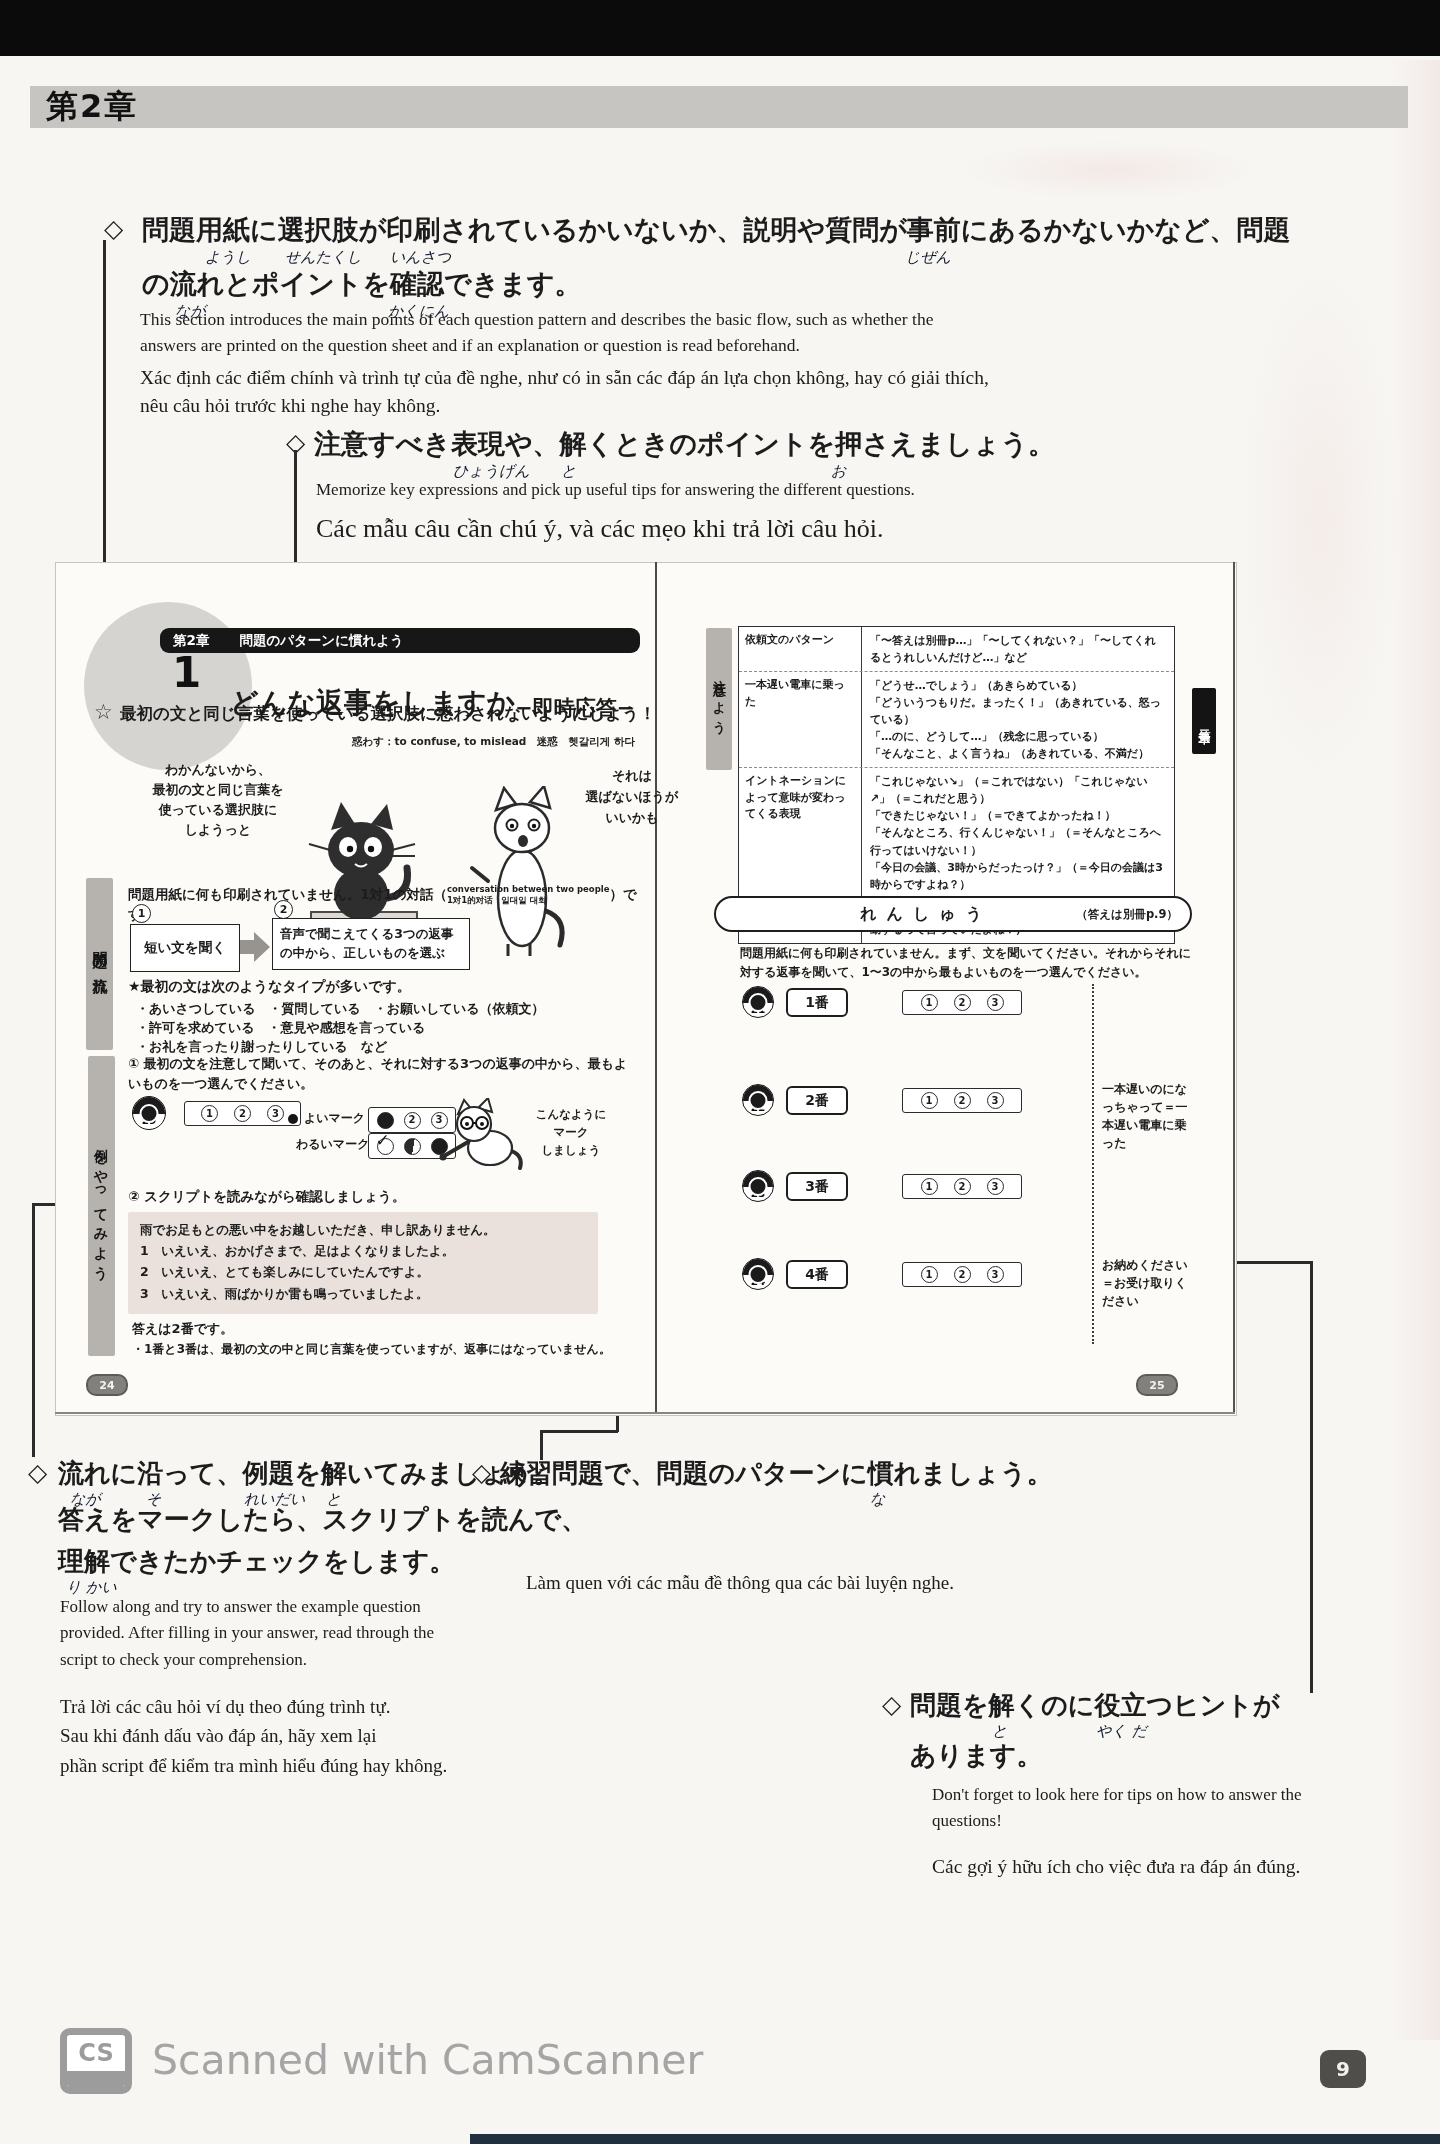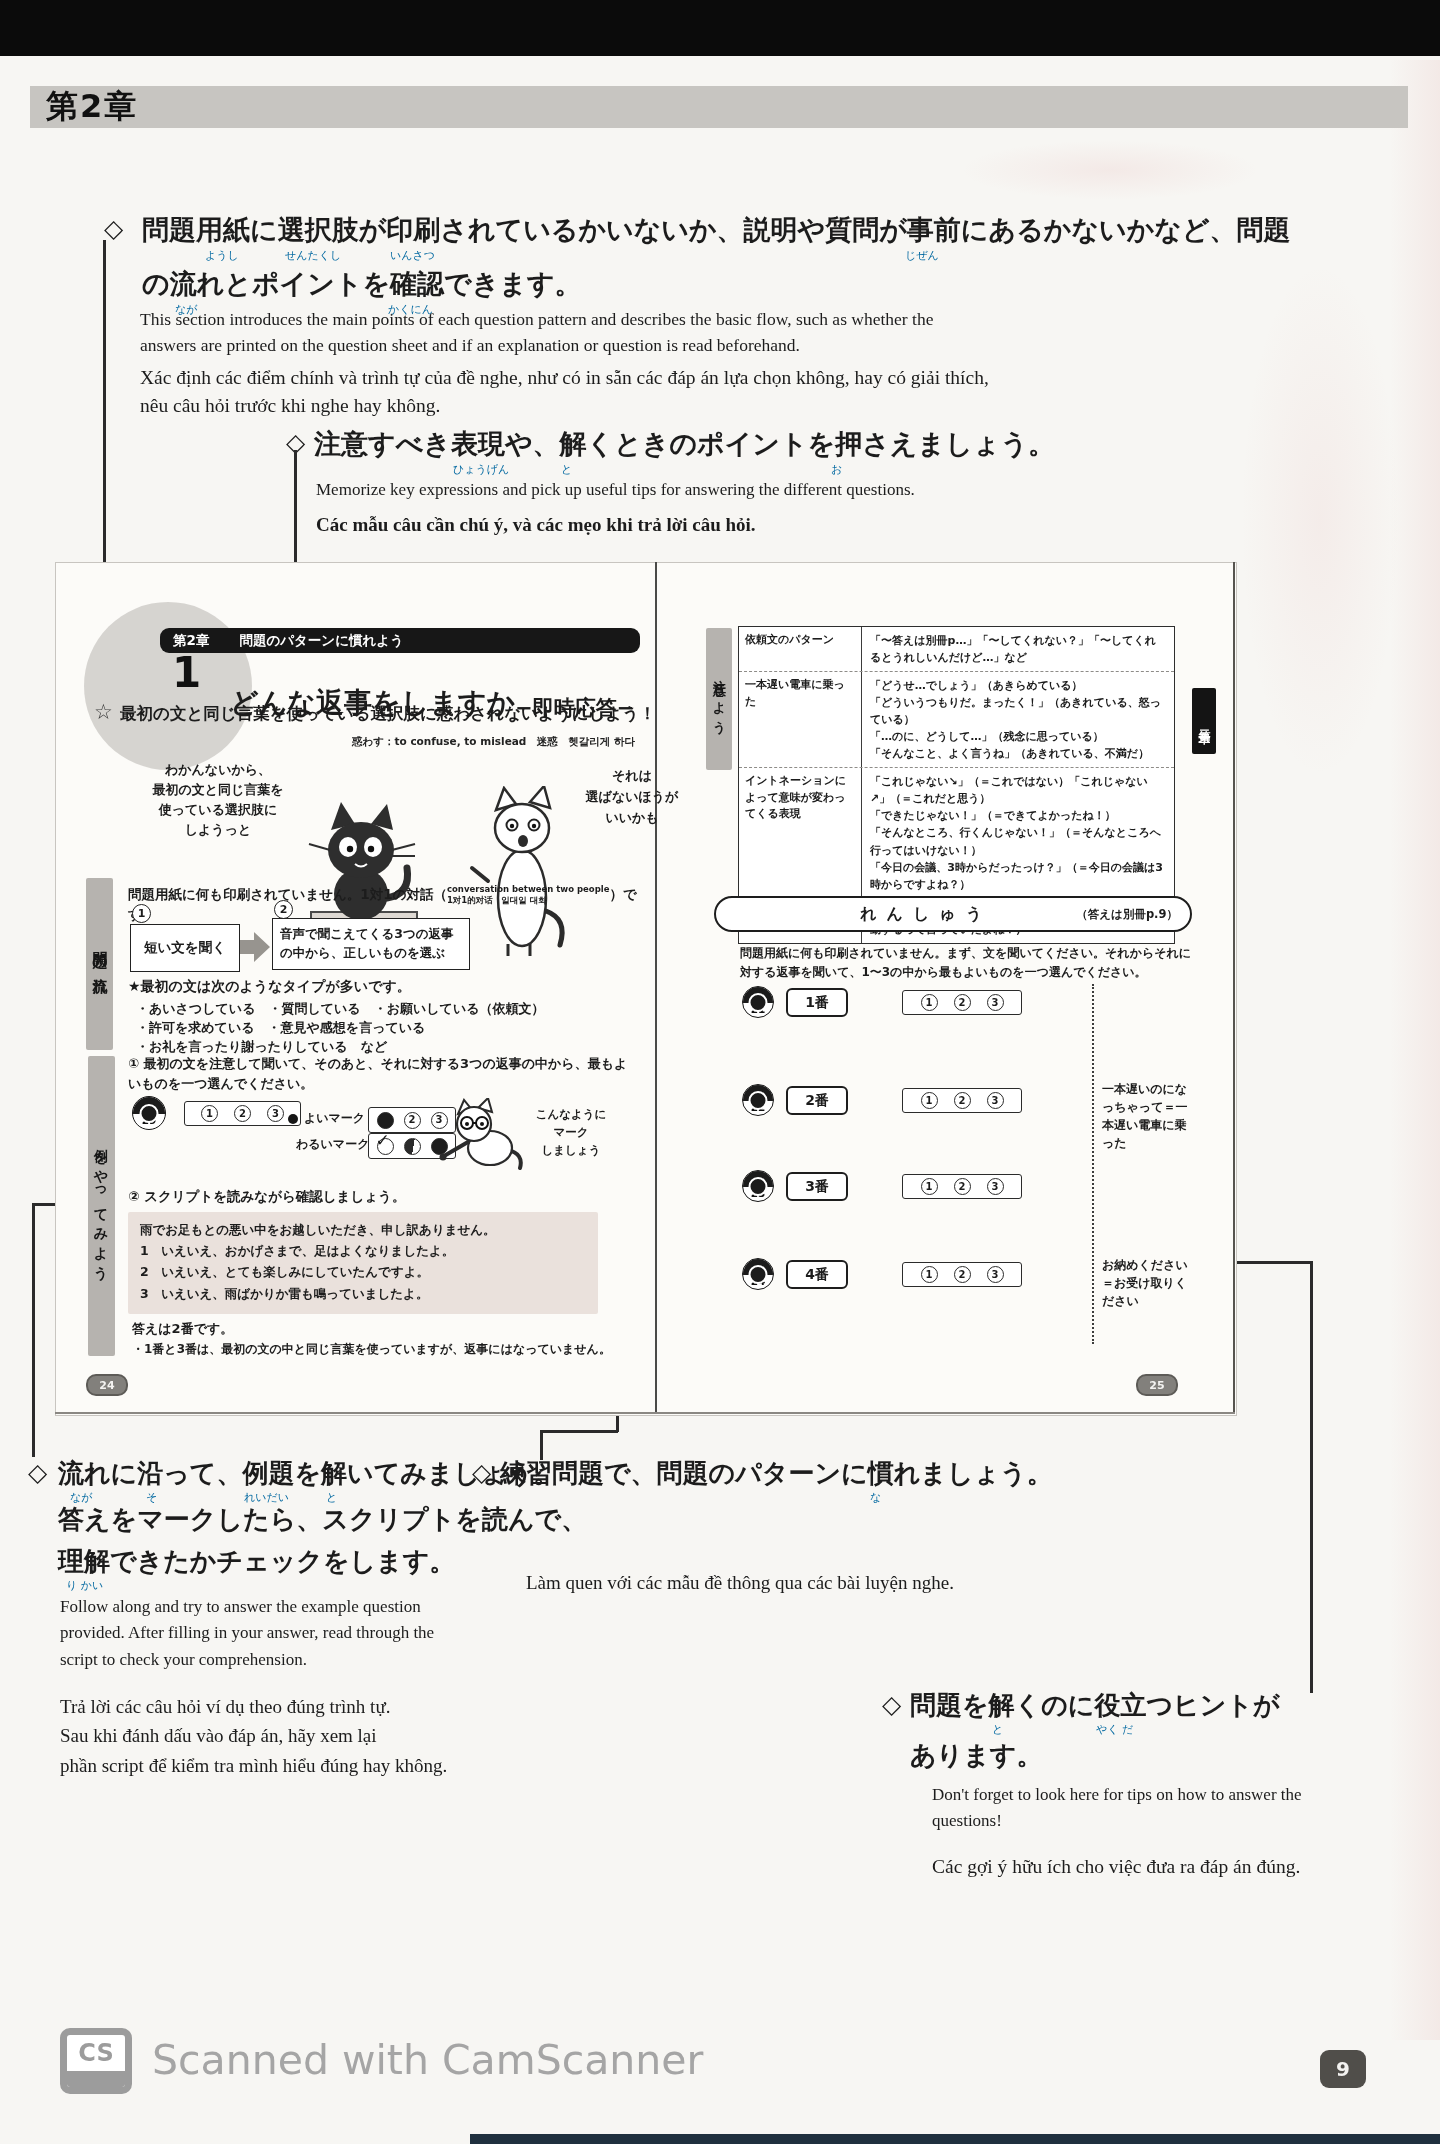--- a/index.html
+++ b/index.html
@@ -2,21 +2,21 @@
 <html><head>
 <meta charset="utf-8">
 <style>
   html,body{margin:0;padding:0;background:#e8e6e3;}
   #page{position:relative;width:1440px;height:2144px;background:#f7f6f3;overflow:hidden;
         font-family:"DejaVu Sans",sans-serif;color:#1c1c1c;}
   .abs{position:absolute;}
   .jp{font-family:"DejaVu Sans",sans-serif;font-weight:600;white-space:nowrap;}
   .serif{font-family:"Liberation Serif","DejaVu Serif",serif;font-weight:400;}
   .furirow{position:absolute;height:14px;}
-  .furi{position:absolute;top:0;font-size:11px;font-weight:500;color:#0369a1;white-space:nowrap;}
+  .furi{position:absolute;top:0;font-size:15px;font-weight:500;color:#0f172a;white-space:nowrap;font-style:italic;}
   .line{position:absolute;background:#2b2b2b;}
   .prelines{white-space:pre-line;}
   .vtab{position:absolute;writing-mode:vertical-rl;text-orientation:upright;background:#b6b3af;
         color:#161616;font-weight:700;display:flex;align-items:center;justify-content:center;
         letter-spacing:3px;border-radius:2px;}
   .diamond{font-size:25px;color:#1a1a1a;font-weight:400;}
   .opt{display:inline-flex;width:15px;height:15px;border:1.4px solid #2b2b2b;border-radius:50%;
        align-items:center;justify-content:center;font-size:10px;font-weight:700;line-height:1;
        background:#fff;flex:none;}
   .opt.filled{background:#1d1d1d;color:#1d1d1d;}
@@ -73,21 +73,21 @@
   <div class="abs serif" style="left:140px;top:364px;width:850px;font-size:19.5px;line-height:1.45;">Xác định các điểm chính và trình tự của đề nghe, như có in sẵn các đáp án lựa chọn không, hay có giải thích, nêu câu hỏi trước khi nghe hay không.</div>
 
   <span class="abs diamond" style="left:286px;top:428px;">◇</span>
   <div class="abs jp" style="left:314px;top:426px;font-size:27px;">注意すべき表現や、解くときのポイントを押さえましょう。</div>
   <div class="furirow" style="left:314px;top:462px;width:700px;">
     <span class="furi" style="left:139px;">ひょうげん</span>
     <span class="furi" style="left:247px;">と</span>
     <span class="furi" style="left:517px;">お</span>
   </div>
   <div class="abs serif" style="left:316px;top:480px;width:680px;font-size:17px;white-space:nowrap;">Memorize key expressions and pick up useful tips for answering the different questions.</div>
-  <div class="abs serif" style="left:316px;top:514px;width:680px;font-size:19px;white-space:nowrap;font-weight:bold;">Các mẫu câu cần chú ý, và các mẹo khi trả lời câu hỏi.</div>
+  <div class="abs serif" style="left:316px;top:514px;width:680px;font-size:26px;white-space:nowrap;">Các mẫu câu cần chú ý, và các mẹo khi trả lời câu hỏi.</div>
 
   <div class="line" style="left:103px;top:240px;width:2.5px;height:640px;"></div>
   <div class="line" style="left:294px;top:450px;width:2.5px;height:114px;"></div>
   <div class="line" style="left:294px;top:562px;width:364px;height:2.5px;"></div>
   <div class="line" style="left:654px;top:562px;width:2.5px;height:68px;"></div>
   <div class="line" style="left:32px;top:1203px;width:56px;height:2.5px;"></div>
   <div class="line" style="left:32px;top:1203px;width:2.5px;height:254px;"></div>
   <div class="line" style="left:616px;top:912px;width:100px;height:2.5px;"></div>
   <div class="line" style="left:616px;top:912px;width:2.5px;height:520px;"></div>
   <div class="line" style="left:540px;top:1430px;width:78px;height:2.5px;"></div>

